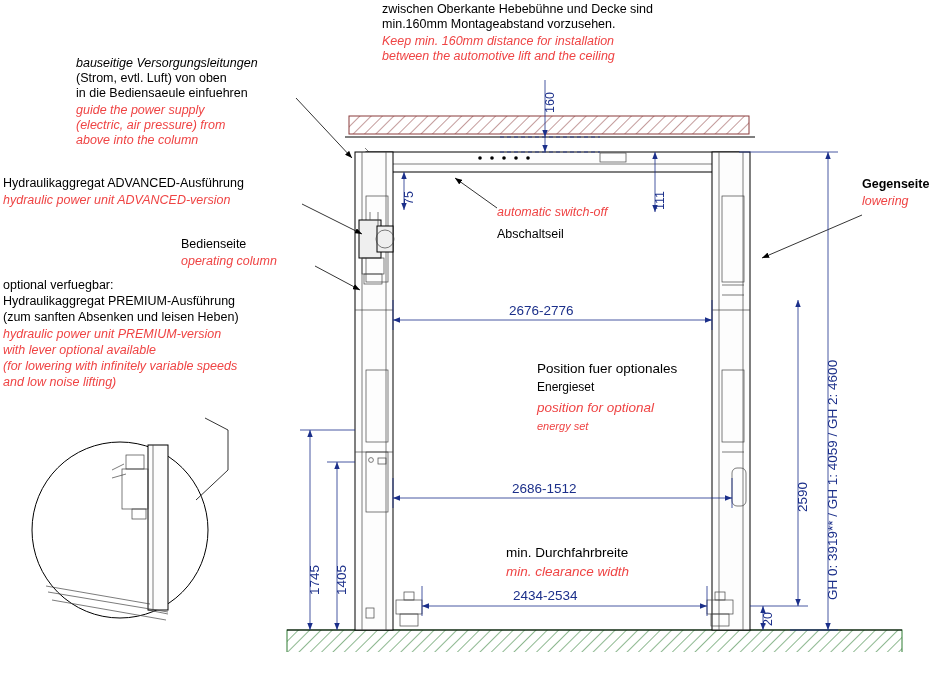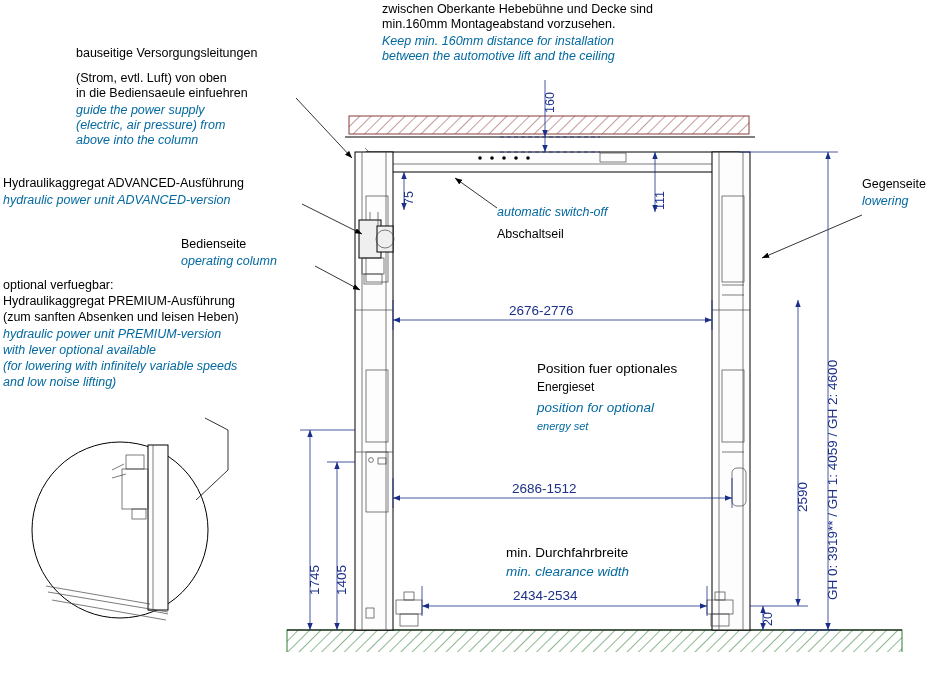--- a/index.html
+++ b/index.html
@@ -16,21 +16,21 @@
     overflow: hidden;
   }
   .txt {
     position: absolute;
     font-size: 12.5px;
     line-height: 15.5px;
     color: #000000;
     white-space: pre;
   }
   .de { color: #000000; }
-  .en { color: #0369a1; font-style: italic; }
+  .en { color: #ef4444; font-style: italic; }
   .dim {
     position: absolute;
     font-size: 12.5px;
     color: #1b2f8a;
     white-space: pre;
   }
   .dim.rot {
     transform-origin: 0 0;
     transform: rotate(-90deg);
   }
@@ -203,21 +203,21 @@
       <line x1="739" y1="152" x2="838" y2="152" class="dimln"></line>
       <line x1="790" y1="630" x2="838" y2="630" class="dimln"></line>
     </g>
   </svg>
 
   <div class="txt de" style="left:382px; top:2px;">zwischen Oberkante Hebebühne und Decke sind</div>
   <div class="txt de" style="left:382px; top:17px;">min.160mm Montageabstand vorzusehen.</div>
   <div class="txt en" style="left:382px; top:34px;">Keep min. 160mm distance for installation</div>
   <div class="txt en" style="left:382px; top:49px;">between the automotive lift and the ceiling</div>
 
-  <div class="txt de" style="left:76px; top:46px;">bauseitige Versorgungsleitungen</div>
+  <div class="txt de" style="left:76px; top:56px;font-style:italic;">bauseitige Versorgungsleitungen</div>
   <div class="txt de" style="left:76px; top:71px;">(Strom, evtl. Luft) von oben</div>
   <div class="txt de" style="left:76px; top:86px;">in die Bediensaeule einfuehren</div>
   <div class="txt en" style="left:76px; top:103px;">guide the power supply</div>
   <div class="txt en" style="left:76px; top:118px;">(electric, air pressure) from</div>
   <div class="txt en" style="left:76px; top:133px;">above into the column</div>
 
   <div class="txt de" style="left:3px; top:176px;">Hydraulikaggregat ADVANCED-Ausführung</div>
   <div class="txt en" style="left:3px; top:193px;">hydraulic power unit ADVANCED-version</div>
 
   <div class="txt de" style="left:181px; top:237px;">Bedienseite</div>
@@ -227,21 +227,21 @@
   <div class="txt de" style="left:3px; top:294px;">Hydraulikaggregat PREMIUM-Ausführung</div>
   <div class="txt de" style="left:3px; top:310px;">(zum sanften Absenken und leisen Heben)</div>
   <div class="txt en" style="left:3px; top:327px;">hydraulic power unit PREMIUM-version</div>
   <div class="txt en" style="left:3px; top:343px;">with lever optional available</div>
   <div class="txt en" style="left:3px; top:359px;">(for lowering with infinitely variable speeds</div>
   <div class="txt en" style="left:3px; top:375px;">and low noise lifting)</div>
 
   <div class="txt de" style="left:497px; top:187px;margin-top:40px;">Abschaltseil</div>
   <div class="txt en" style="left:497px; top:205px;">automatic switch-off</div>
 
-  <div class="txt de" style="left:862px; top:177px;">Gegenseite</div>
+  <div class="txt de" style="left:862px; top:177px;font-weight:bold;">Gegenseite</div>
   <div class="txt en" style="left:862px; top:194px;">lowering</div>
 
   <div class="txt de" style="left:537px; top:361px; font-size:13.5px;">Position fuer optionales</div>
   <div class="txt de" style="left:537px; top:380px; font-size:12px;">Energieset</div>
   <div class="txt en" style="left:537px; top:400px; font-size:13.5px;">position for optional</div>
   <div class="txt en" style="left:537px; top:419px; font-size:11px;">energy set</div>
 
   <div class="txt de" style="left:506px; top:545px; font-size:13.5px;">min. Durchfahrbreite</div>
   <div class="txt en" style="left:506px; top:564px; font-size:13.5px;">min. clearance width</div>
 

